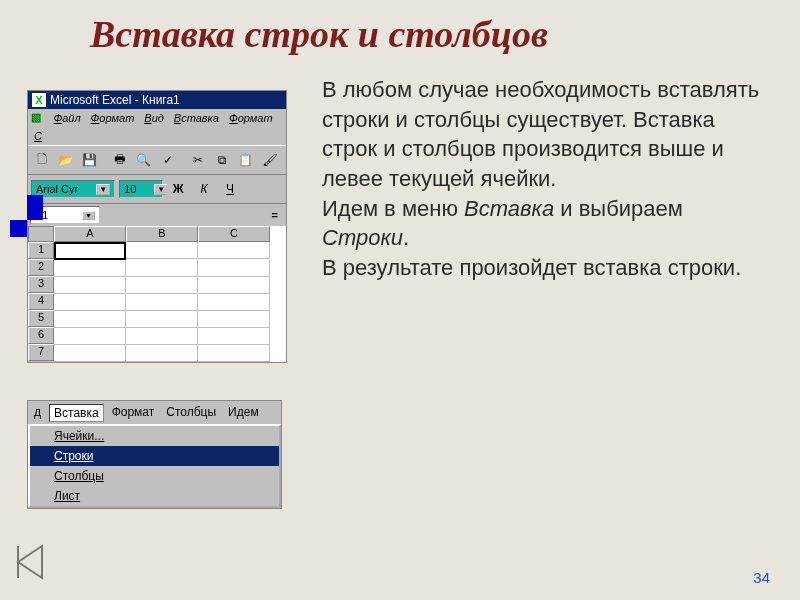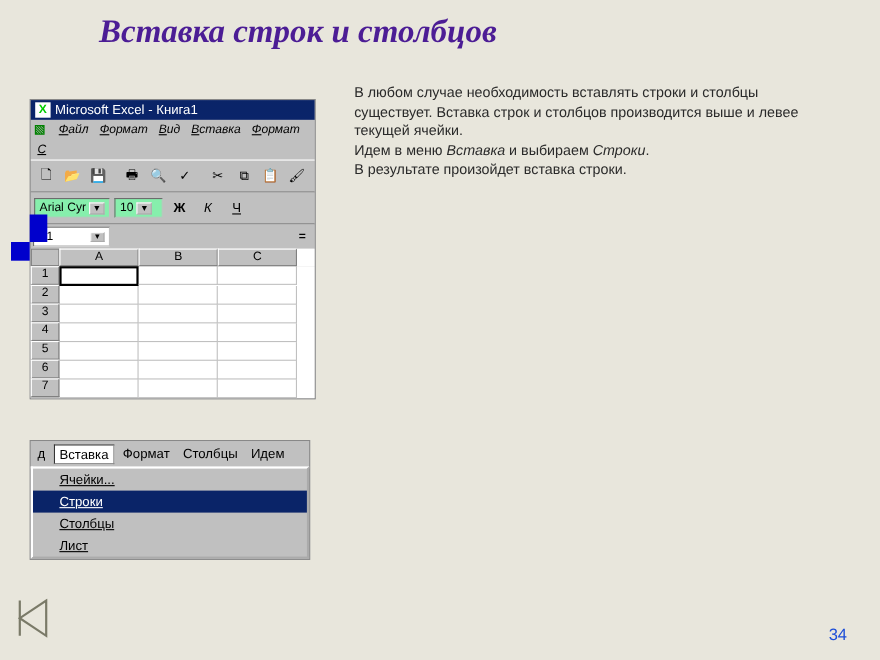--- a/index.html
+++ b/index.html
@@ -8,24 +8,24 @@
     height: 600px;
     background: #e8e6dc;
     font-family: Arial, sans-serif;
     position: relative;
     overflow: hidden;
   }
   .title {
     position: absolute;
     top: 12px;
     left: 90px;
-    font-size: 30px;
+    font-size: 38px;
     font-weight: bold;
     font-style: italic;
-    color: #4c1d95;
+    color: #7f1d1d;
     font-family: "Times New Roman", serif;
   }
   .excel-window-1 {
     position: absolute;
     top: 90px;
     left: 27px;
     width: 260px;
     border: 1px solid #888;
     background: #c0c0c0;
     font-size: 11px;
@@ -88,27 +88,27 @@
   .tb-sep { width: 4px; }
   .excel-format-bar {
     background: #c0c0c0;
     padding: 3px 3px;
     display: flex;
     gap: 4px;
     align-items: center;
     border-bottom: 1px solid #808080;
   }
   .font-select {
-    background: #86efac;
+    background: #14b8a6;
     border: 1px inset #c0c0c0;
     padding: 1px 4px;
     font-size: 11px;
     display: inline-flex;
     align-items: center;
-    gap: 3px;
+    gap: 18px;
     height: 18px;
   }
   .dropdown-arrow {
     background: #c0c0c0;
     border: 1px outset #fff;
     padding: 0 2px;
     font-size: 8px;
   }
   .headers-row {
     display: flex;
@@ -235,21 +235,21 @@
   .dropdown-menu .item.highlight {
     background:#0a2468;
     color:#fff;
   }
 
   .body-text {
     position: absolute;
     top: 75px;
     left: 322px;
     width: 440px;
-    font-size: 13px;
+    font-size: 22px;
     line-height: 1.35;
     color: #2a2a2a;
     font-family: Arial, sans-serif;
   }
   .body-text em { font-style: italic; }
 
   .nav-prev {
     position: absolute;
     left: 14px;
     bottom: 20px;

